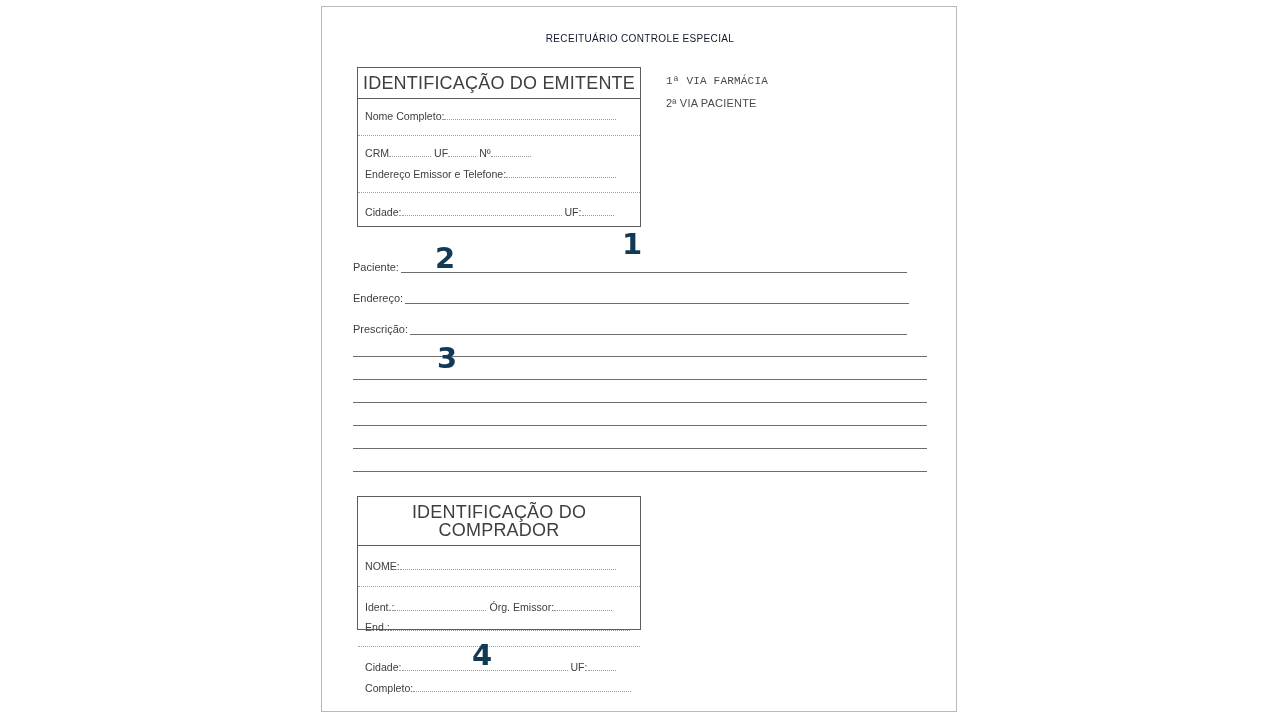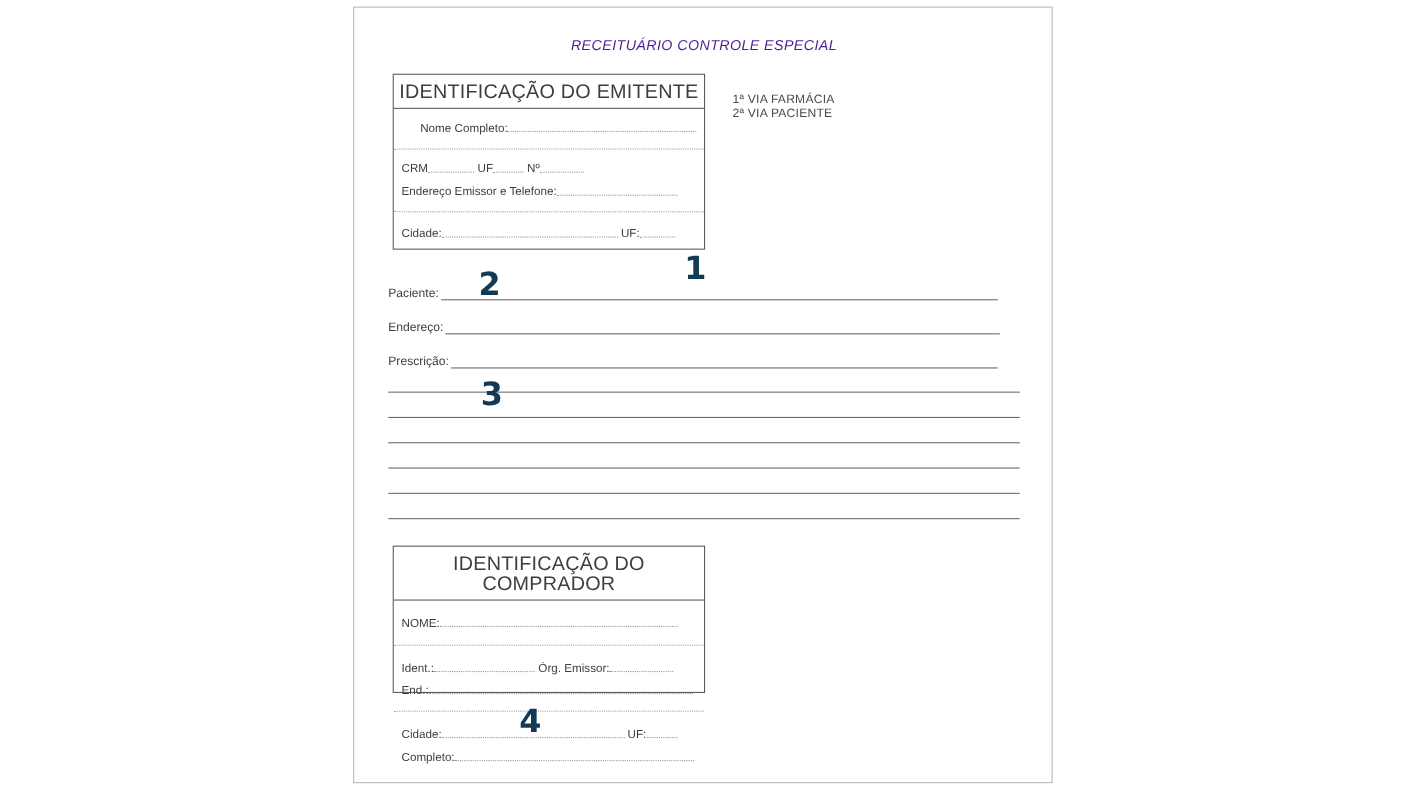--- a/index.html
+++ b/index.html
@@ -27,24 +27,23 @@
     box-sizing: border-box;
   }
 
   
   #doc-title {
     position: absolute;
     left: 0;
     top: 26px;
     width: 636px;
     text-align: center;
-    font-size: 13px;
+    font-size: 10px;
     letter-spacing: 0.35px;
-    color: #4c1d95;
-    font-style: italic;
+    color: #0f172a;
   }
 
   
   .framed-box {
     position: absolute;
     border: 1px solid #5d5d5d;
     box-sizing: border-box;
     background: #fff;
   }
   .box-header {
@@ -204,21 +203,21 @@
 <body>
 
 <div id="sheet">
 
   <div id="doc-title">RECEITUÁRIO CONTROLE ESPECIAL</div>
 
   <div id="emitter-box" class="framed-box">
     <div class="box-header">IDENTIFICAÇÃO DO EMITENTE</div>
     <div class="box-body">
 
-      <div class="fieldrow" style="top:12px;margin-left:17px;">
+      <div class="fieldrow" style="top:12px;">
         <span>Nome Completo:</span><span class="dotfill" style="width:172px;"></span>
       </div>
 
       <div class="hdivider" style="top:36px;"></div>
 
       <div class="fieldrow" style="top:49px;">
         <span>CRM</span><span class="dotfill" style="width:42px;"></span>
         <span>UF</span><span class="dotfill" style="width:28px;"></span>
         <span>Nº</span><span class="dotfill" style="width:40px;"></span>
       </div>
@@ -231,21 +230,21 @@
 
       <div class="fieldrow" style="top:108px;">
         <span>Cidade:</span><span class="dotfill" style="width:160px;"></span>
         <span>UF:</span><span class="dotfill" style="width:32px;"></span>
       </div>
 
       <div class="step-number" id="step-1">1</div>
     </div>
   </div>
 
-  <div class="via-line" style="top:78px;">1ª VIA FARMÁCIA</div>
+  <div class="via-line" style="top:68px;font-family:Liberation Mono, monospace;">1ª VIA FARMÁCIA</div>
   <div class="via-line" style="top:90px;">2ª VIA PACIENTE</div>
 
   <div class="mid-label-row" style="top:254px;">
     <span class="lbl">Paciente:</span><span class="rule" style="width:506px;"></span>
   </div>
 
   <div class="mid-label-row" style="top:285px;">
     <span class="lbl">Endereço:</span><span class="rule" style="width:504px;"></span>
   </div>
 

